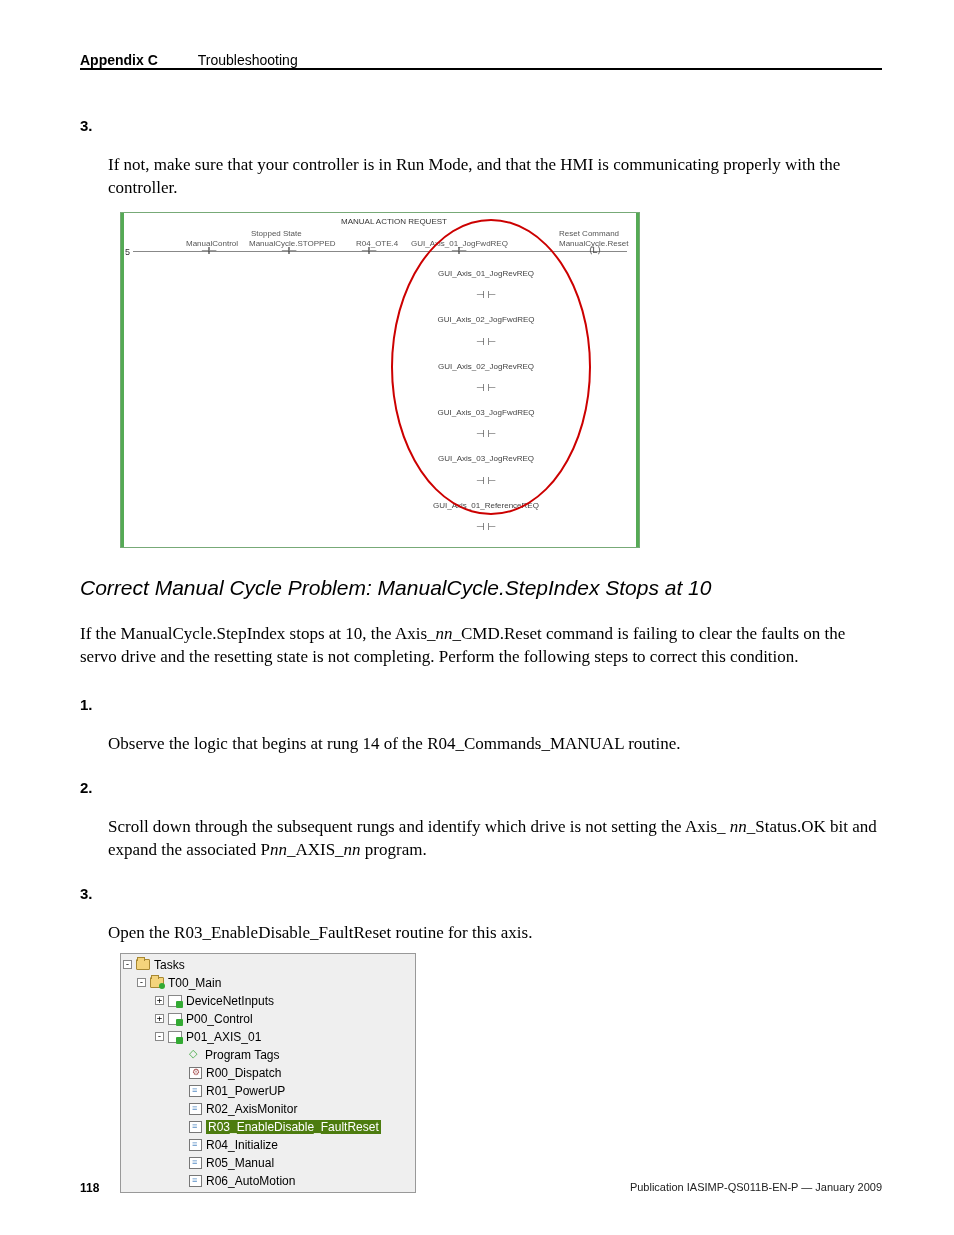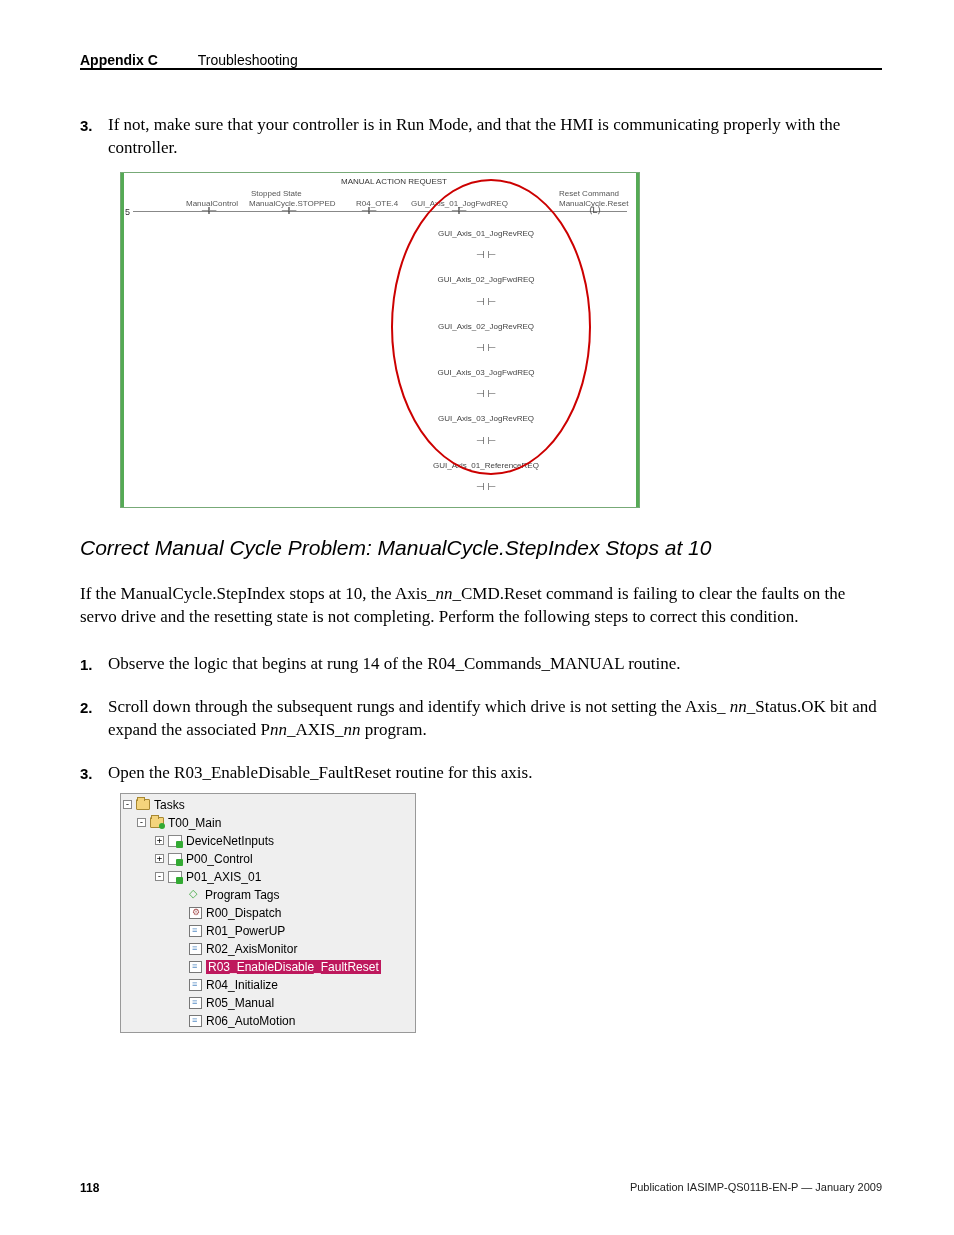--- a/index.html
+++ b/index.html
@@ -10,21 +10,21 @@
     font-family: Georgia, 'Times New Roman', serif;
     color: #000;
     position: relative;
     padding: 52px 72px 40px 80px;
   }
   .header { display: flex; align-items: baseline; border-bottom: 2px solid #000; padding-bottom: 0; margin-bottom: 44px; }
   .header .appendix { font-weight: bold; font-size: 14px; font-family: Arial, sans-serif; margin-right: 40px; }
   .header .section { font-size: 14px; font-family: Arial, sans-serif; }
   .step { display: flex; margin-bottom: 8px; font-size: 17px; line-height: 1.35; }
   .step .num { font-weight: bold; width: 28px; flex-shrink: 0; font-family: Arial, sans-serif; font-size: 15px; padding-top: 2px; }
-  .step .txt { flex: 1; }
+  .step .txt { flex: 1; margin-top: 40px; }
   .figure { margin: 12px 0 28px 40px; }
   .figure1 {
     width: 520px; height: 336px;
     border: 1px solid #7a7;
     background: #fff;
     position: relative;
     font-family: Arial, sans-serif;
     font-size: 9px;
     color: #333;
     overflow: hidden;
@@ -79,21 +79,21 @@
   .icon-folder { width: 14px; height: 11px; background: #f4d47c; border: 1px solid #a88832; border-radius: 1px; margin-right: 4px; display: inline-block; position: relative; }
   .icon-folder::before { content: ""; position: absolute; top: -3px; left: 0; width: 6px; height: 3px; background: #f4d47c; border: 1px solid #a88832; border-bottom: none; }
   .icon-folder.green::after { content: ""; position: absolute; right: -2px; bottom: -2px; width: 6px; height: 6px; background: #3a3; border-radius: 50%; }
   .icon-prog { width: 14px; height: 12px; background: #fff; border: 1px solid #888; margin-right: 4px; display: inline-block; position: relative; }
   .icon-prog::after { content: ""; position: absolute; right: -2px; bottom: -2px; width: 7px; height: 7px; background: #3a3; border-radius: 1px; }
   .icon-tag { width: 12px; height: 12px; display: inline-block; margin-right: 4px; position: relative; }
   .icon-tag::before { content: "◇"; color: #4a4; font-size: 11px; position: absolute; top: -2px; }
   .icon-routine { width: 13px; height: 12px; background: #fff; border: 1px solid #777; margin-right: 4px; display: inline-block; position: relative; }
   .icon-routine::before { content: "≡"; color: #5a8fc7; font-size: 9px; position: absolute; left: 2px; top: -1px; }
   .icon-routine.dispatch::before { content: "⚙"; color: #a55; font-size: 9px; }
-  .tree-sel { background: #be185d; color: #fff; padding: 0 2px; }
+  .tree-sel { background: #4d7c0f; color: #fff; padding: 0 2px; }
   .footer { position: absolute; bottom: 40px; left: 80px; right: 72px; display: flex; justify-content: space-between; font-size: 12px; }
   .footer .pn { font-weight: bold; font-family: Arial, sans-serif; }
   .footer .pub { font-family: Arial, sans-serif; font-size: 11px; color: #222; }
 </style>
 </head>
 <body>
 
 <div class="header">
   <span class="appendix">Appendix C</span>
   <span class="section">Troubleshooting</span>

